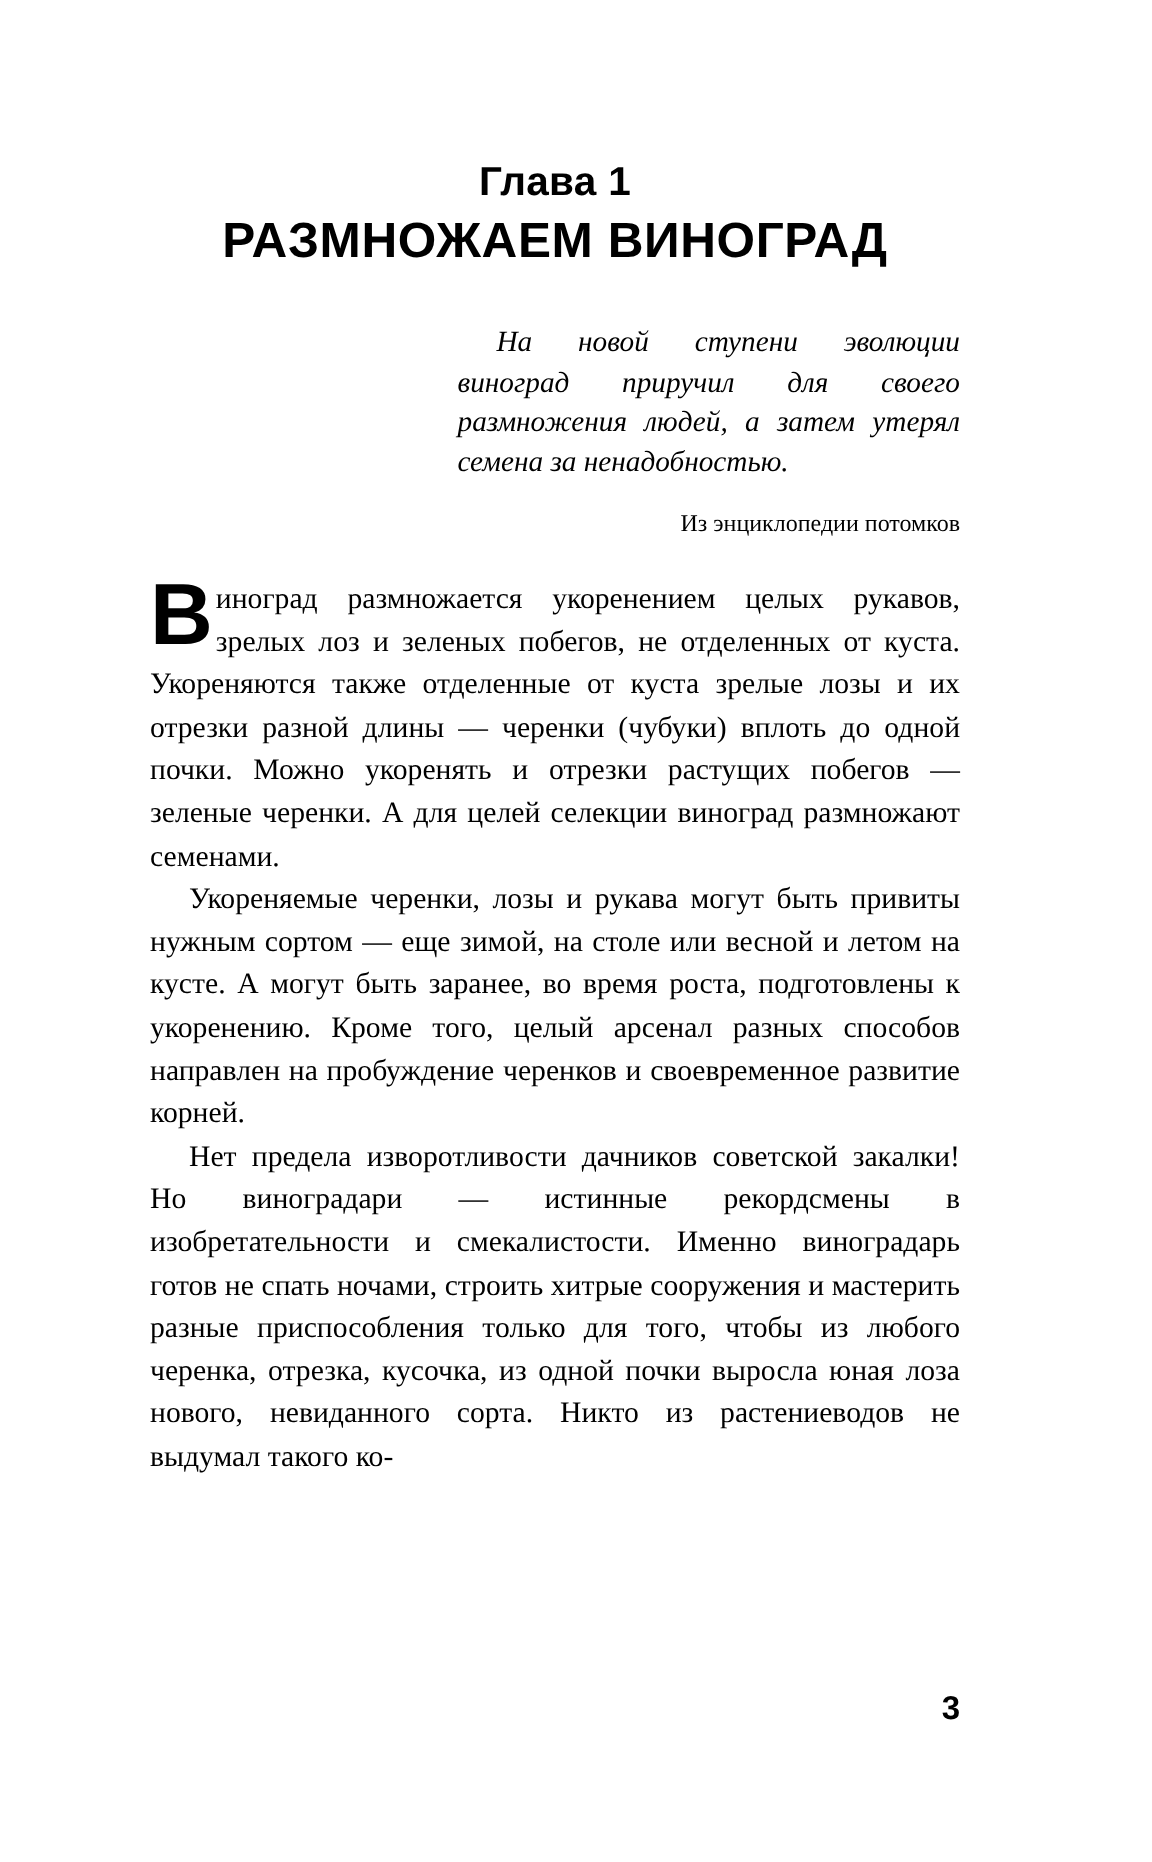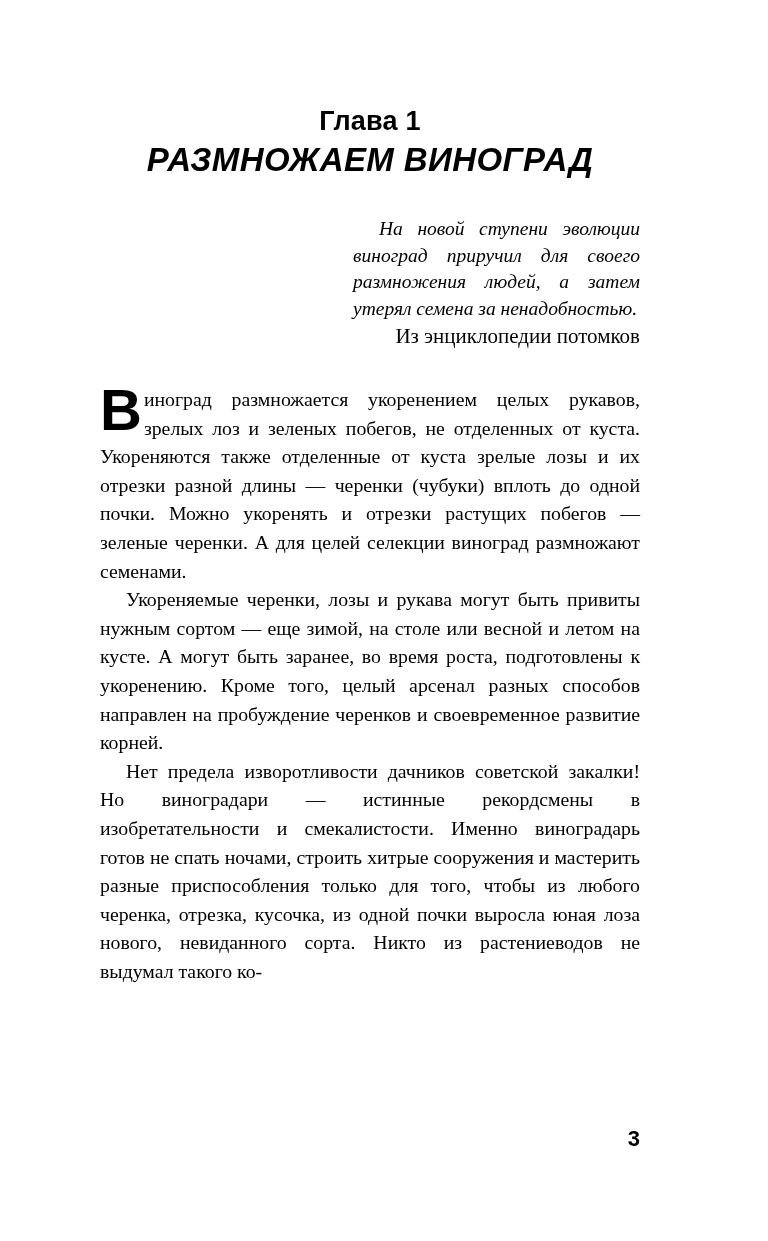--- a/index.html
+++ b/index.html
@@ -37,45 +37,43 @@
     font-size: 27px;
     line-height: 34px;
     letter-spacing: 0.2px;
   }
   .chapter-title {
     font-size: 33px;
     line-height: 40px;
     letter-spacing: 0.4px;
     margin-top: 2px;
     white-space: nowrap;
-    font-style: italic;
   }
 
   
   .epigraph {
     position: absolute;
     left: 305px;
     top: 216px;
     width: 335px;
   }
   .epigraph-text {
     font-style: italic;
     font-size: 19.5px;
     line-height: 26.5px;
     text-align: justify;
     text-indent: 26px;
     text-align-last: left;
     hyphens: manual;
-    margin-left: 48px;
   }
   .epigraph-source {
-    font-size: 21px;
+    font-size: 16px;
     line-height: 26.5px;
     text-align: right;
-    margin-top: 1px;
+    margin-top: 15px;
     white-space: nowrap;
   }
 
   
   .body-text {
     position: absolute;
     left: 100px;
     top: 385px;
     width: 540px;
     font-size: 19.8px;

